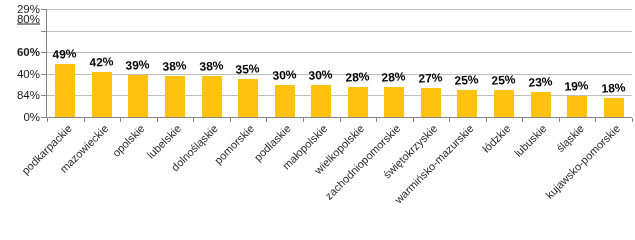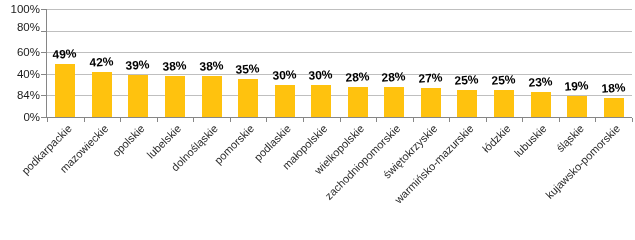--- a/index.html
+++ b/index.html
@@ -160,23 +160,23 @@
 </style>
 </head>
 <body>
 
 <div id="chart-root">
 
   <div id="y-axis-labels">
       <div class="y-tick-label" style="top: 117px;">0%</div>
       <div class="y-tick-label" style="top: 95.4px;">84%</div>
       <div class="y-tick-label" style="top: 73.8px;">40%</div>
-      <div class="y-tick-label" style="top: 52.2px;">60%</div>
-      <div class="y-tick-label" style="top: 27px;">80%</div>
-      <div class="y-tick-label" style="top: 9px;">100%</div>
+      <div class="y-tick-label" style="top: 52.2px; font-weight: bold;">60%</div>
+      <div class="y-tick-label" style="top: 19px; text-decoration: underline;">80%</div>
+      <div class="y-tick-label" style="top: 9px;">29%</div>
     </div>
   <div id="y-axis-line"></div>
   <div id="plot-area">
       <div class="gridline" style="top: 108px;"></div>
       <div class="gridline" style="top: 86.4px;"></div>
       <div class="gridline" style="top: 64.8px;"></div>
       <div class="gridline" style="top: 43.2px;"></div>
       <div class="gridline" style="top: 21.6px;"></div>
       <div class="gridline" style="top: 0px;"></div>
     </div>

